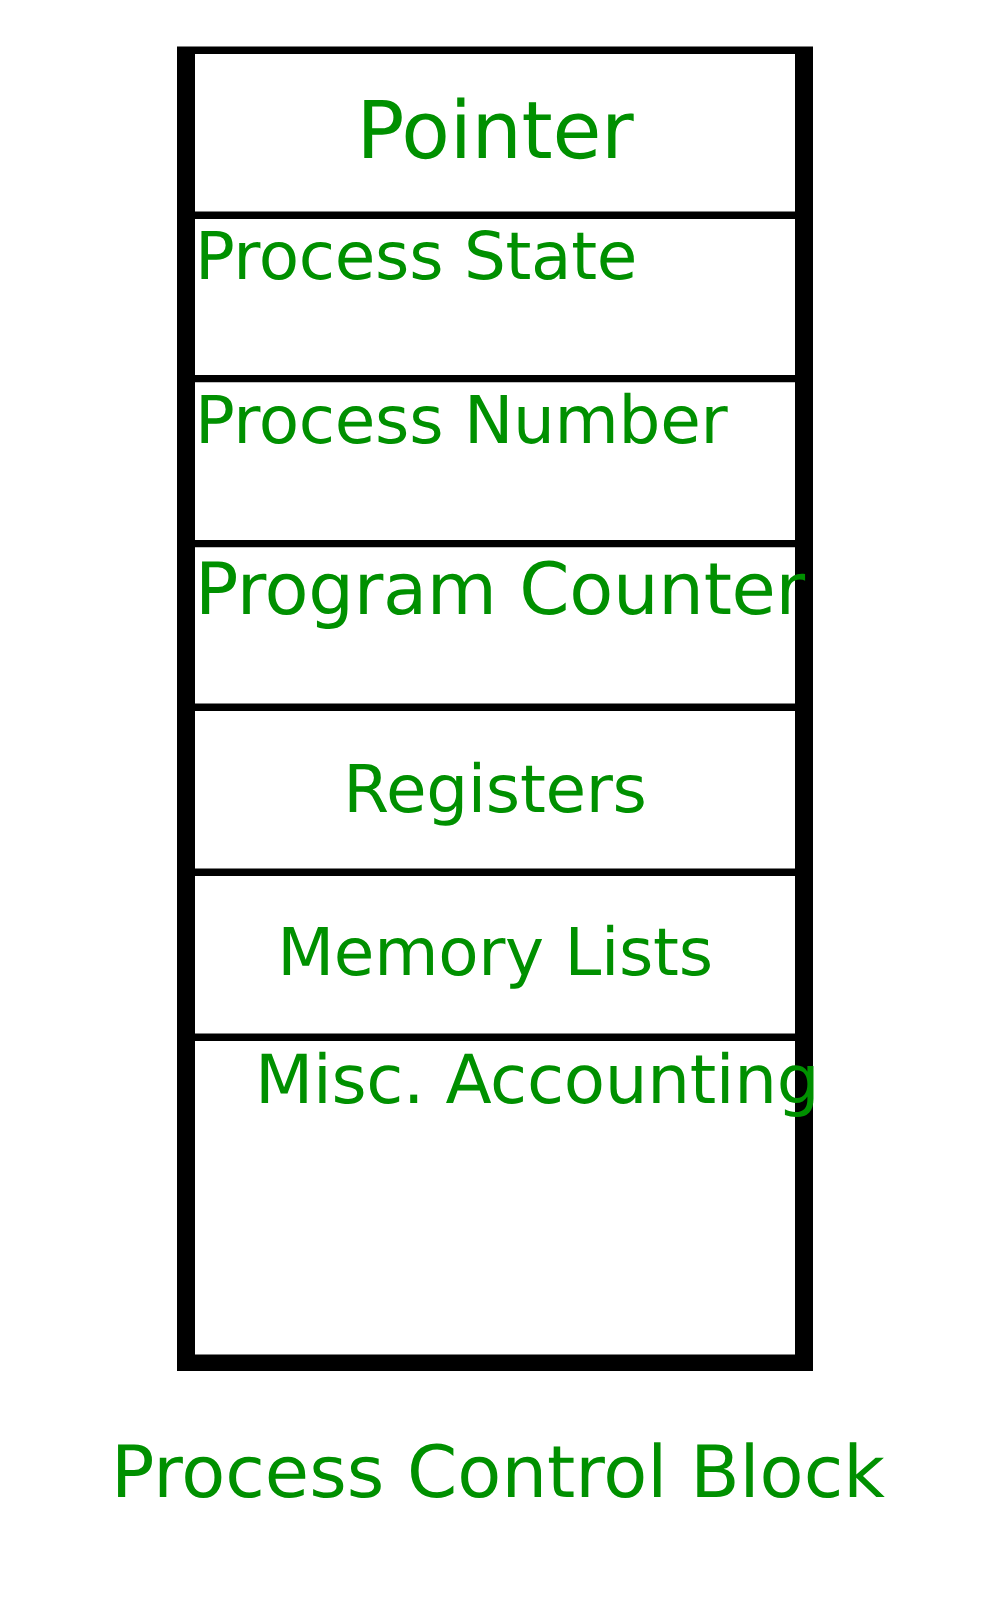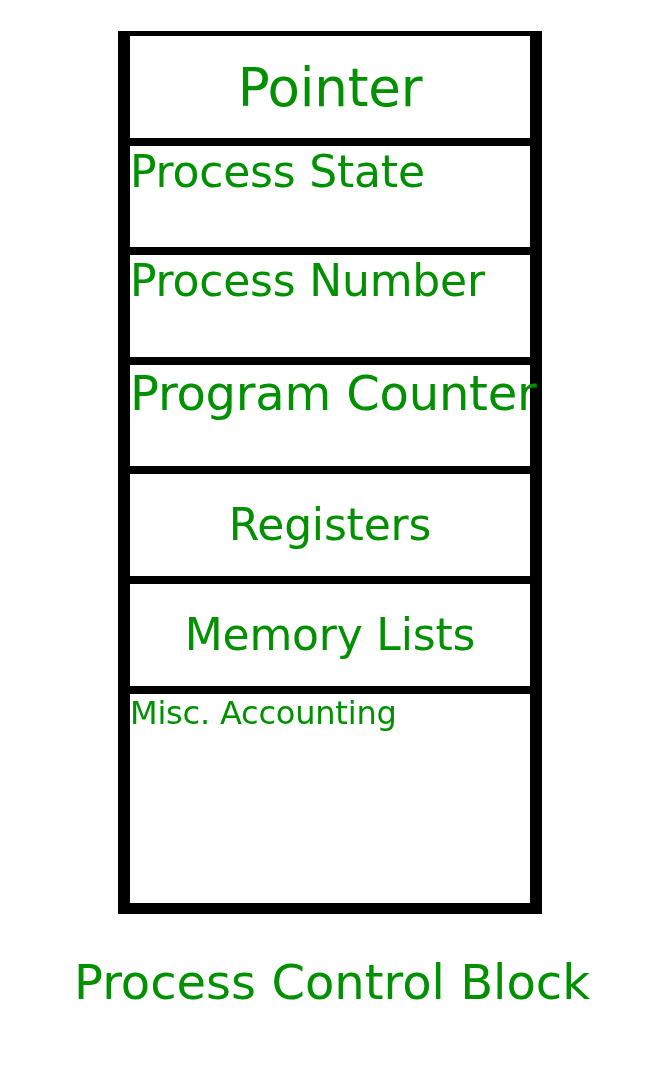--- a/index.html
+++ b/index.html
@@ -33,21 +33,21 @@
   #pcb-rows {
     position: relative;
     width: 100%;
     height: 100%;
   }
 
   .pcb-row {
     position: relative;
     box-sizing: border-box;
     height: 109.6px;
-    border-bottom: 8px solid #000000;
+    border-bottom: 5px solid #000000;
     background: #ffffff;
     overflow: visible;
   }
   .pcb-row:last-child {
     border-bottom: none;
   }
 
   .pcb-label {
     position: absolute;
     white-space: nowrap;
@@ -73,21 +73,21 @@
   }
 
   
   .r-pointer   .pcb-label { font-size: 53px; }
   .r-state     .pcb-label { font-size: 44px; top: 6px; }
   .r-number    .pcb-label { font-size: 44px; top: 12px; }
   .r-pc        .pcb-label { font-size: 48px; top: 10px; }
   .r-registers .pcb-label { font-size: 44px; }
   .r-memory    .pcb-label { font-size: 44px; }
   .r-files     .pcb-label { font-size: 44px; }
-  .r-misc      .pcb-label { font-size: 32px; top: 2px; line-height: 0.98; white-space: normal; width: 430px; }
+  .r-misc      .pcb-label { font-size: 45px; top: 2px; line-height: 0.98; white-space: normal; width: 430px; padding-left: 40px; }
 
   .misc-line { display: block; }
 
   
   #pcb-caption {
     position: absolute;
     left: 0;
     top: 958px;
     width: 664px;
     text-align: center;

